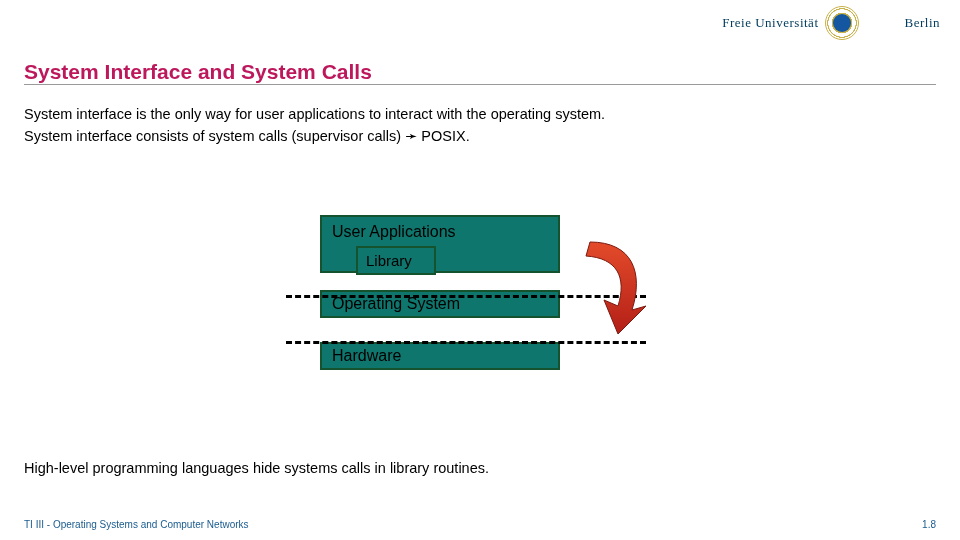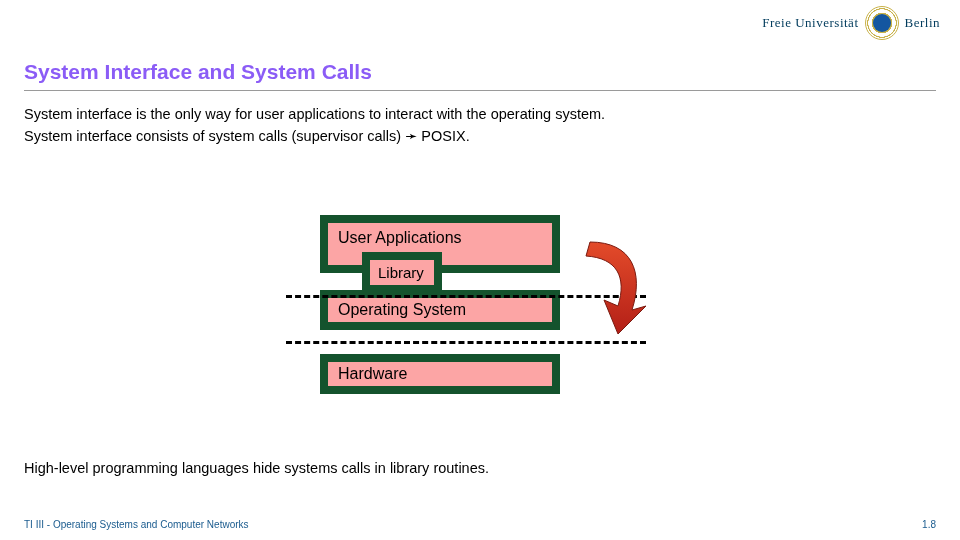--- a/index.html
+++ b/index.html
@@ -1,34 +1,34 @@
 <!DOCTYPE html>
 <html><head>
 <meta charset="utf-8">
 <style>
   * { margin: 0; padding: 0; box-sizing: border-box; }
   html, body { width: 960px; height: 540px; font-family: Arial, Helvetica, sans-serif; background: #fff; color: #000; }
   .slide { position: relative; width: 960px; height: 540px; }
   .header-logo { position: absolute; top: 6px; right: 20px; display: flex; align-items: center; gap: 6px; }
-  .logo-text { font-family: Georgia, 'Times New Roman', serif; font-size: 13px; color: #003b5c; letter-spacing: 0.5px; }
+  .logo-text { font-family: Georgia, 'Times New Roman', serif; font-size: 13px; color: #003b5c; letter-spacing: 0.5px; margin-left: 40px; }
   .seal {
     width: 34px; height: 34px; border-radius: 50%;
     background: radial-gradient(circle at 50% 50%, #fff 0 35%, #c9b24a 36% 45%, #fff 46% 60%, #c9b24a 61% 65%, #fff 66% 100%);
     border: 1px solid #c9b24a;
     display:flex; align-items:center; justify-content:center;
   }
   .seal-inner { width:18px; height:18px; background:#1456a0; border-radius:50%; }
   .title {
     position: absolute; top: 60px; left: 24px;
-    font-size: 21px; font-weight: bold; color: #8b5cf6;
-    border-bottom: 1px solid #9a9a9a; padding-bottom: 6px; width: 912px;
+    font-size: 21px; font-weight: bold; color: #be185d;
+    border-bottom: 1px solid #9a9a9a; width: 912px;
   }
   .intro { position: absolute; top: 103px; left: 24px; width: 912px; font-size: 14.5px; line-height: 1.55; }
   .diagram { position: absolute; top: 215px; left: 320px; width: 320px; }
-  .box { border: 8px solid #14532d; background: #fca5a5; font-size: 16px; padding: 5px 10px; margin-bottom: 0; }
+  .box { border: 2px solid #14532d; background: #0f766e; font-size: 16px; padding: 5px 10px; margin-bottom: 0; }
   .box.user { height: 58px; position: relative; padding-top: 6px; width: 240px; }
   .box.lib  { position: absolute; left: 34px; top: 29px; width: 80px; padding: 4px 8px; font-size: 15px; }
   .box.os   { width: 240px; margin-top: 17px; padding: 3px 10px; }
   .box.hw   { width: 240px; margin-top: 24px; padding: 3px 10px; }
   .dashed-lines { position: absolute; left: 286px; width: 360px; border-top: 3px dashed #000; }
   .dash1 { top: 295px; }
   .dash2 { top: 341px; }
   .arrow-wrap { position: absolute; left: 572px; top: 232px; width: 90px; height: 105px; pointer-events:none; }
   .conclusion { position: absolute; top: 460px; left: 24px; font-size: 14.5px; }
   .footer-left { position: absolute; bottom: 10px; left: 24px; font-size: 10px; color: #1a5b8e; }

